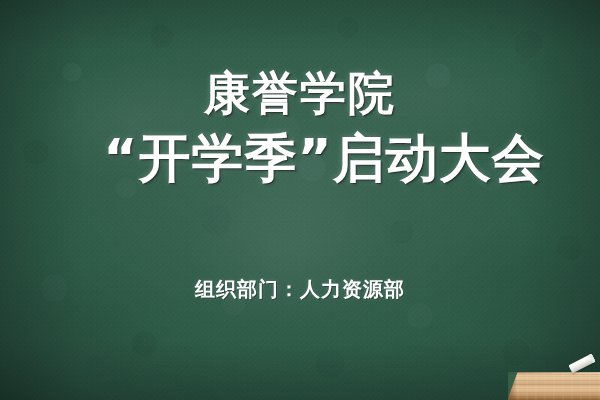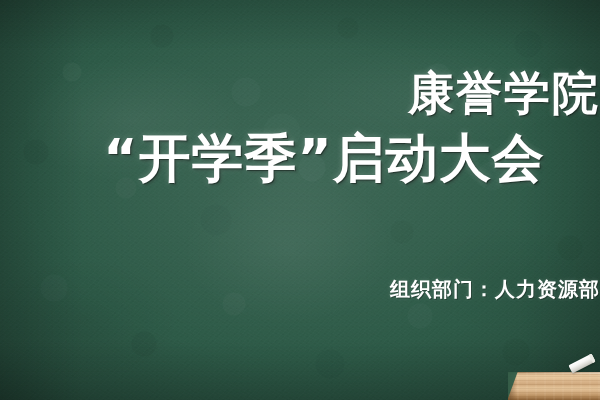--- a/index.html
+++ b/index.html
@@ -113,40 +113,39 @@
       2px 2px 3px rgba(0,0,0,0.28),
       0 0 6px rgba(255,255,255,0.22);
     white-space: nowrap;
   }
   .title-line1 {
     position: absolute;
     top: 70px;
     left: 0;
     right: 0;
     font-size: 46px;
-    text-align: right;
   }
   .title-line2 {
     position: absolute;
     top: 132px;
     left: 0;
     right: 0;
     font-size: 52px;
     letter-spacing: 1px;
     margin-left: 48px;
   }
   .subtitle {
     position: absolute;
     top: 276px;
     left: 0;
     right: 0;
     color: #ffffff;
     font-size: 20px;
     font-weight: bold;
-    text-align: right;
+    text-align: center;
     letter-spacing: 1px;
     white-space: nowrap;
     text-shadow:
       1px 1px 0 rgba(0,0,0,0.30),
       0 0 4px rgba(255,255,255,0.16);
   }
 
   
   .ledge {
     position: absolute;

